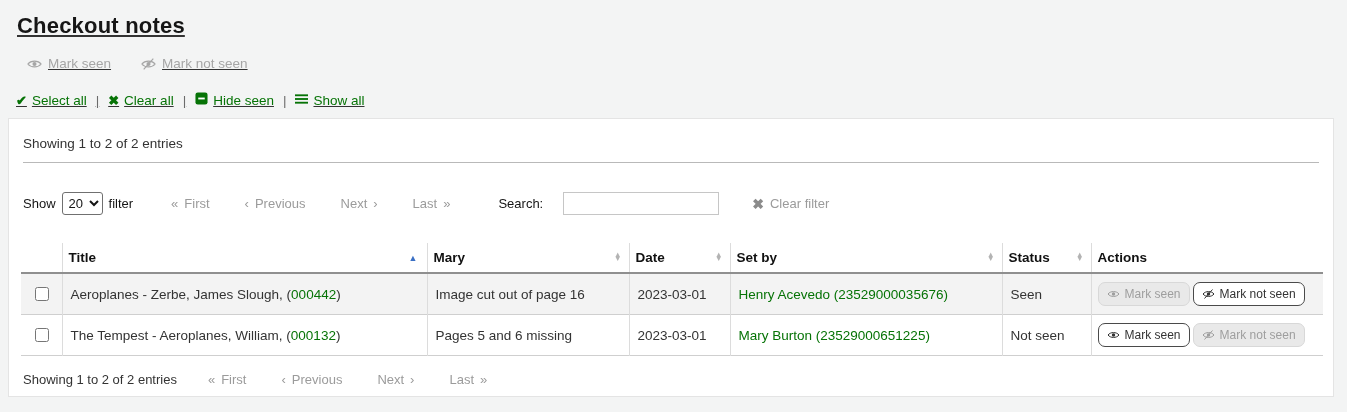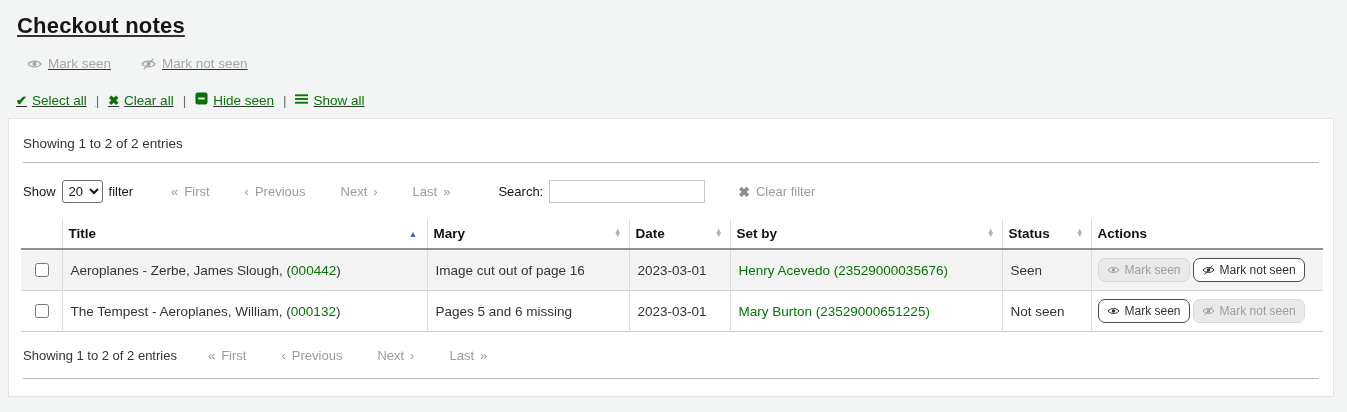--- a/index.html
+++ b/index.html
@@ -41,28 +41,28 @@
     padding:12px 12px 12px 12px; overflow:hidden;
   }
   .showing { font-size:13.5px; color:#333; margin:5px 0 11px 2px; }
   hr.rule { border:0; border-top:1px solid #b9b9b9; margin:0 2px; }
 
   .controls {
     display:flex; align-items:center;
     margin:17px 2px 16px; font-size:13px; color:#141414;
   }
   .controls select {
-    margin:0 6px; font-size:13px; padding:1px 2px; height:23px;
+    margin:12px 6px; font-size:13px; padding:1px 2px; height:23px;
     border:1px solid #707070; border-radius:3px; background:#fff; color:#141414;
     font-family:"Liberation Sans", sans-serif;
   }
   .pager { display:flex; gap:35px; color:#9b9b9b; font-size:13px; }
   .controls .pager { margin-left:38px; }
   .pager .pg { display:inline-flex; gap:6px; align-items:center; cursor:default; white-space:nowrap; }
-  .search-wrap { margin-left:48px; display:flex; align-items:center; gap:6px; color:#141414; }
+  .search-wrap { margin-left:48px; display:flex; align-items:center; gap:20px; color:#141414; }
   .search-input {
     width:156px; height:23px; border:1px solid #c6c6c6; background:#fff;
     font-size:13px; padding:2px 6px; font-family:"Liberation Sans", sans-serif;
   }
   .clear-filter { margin-left:33px; display:inline-flex; align-items:center; gap:6px; color:#9b9b9b; font-size:13px; cursor:default; }
   .clear-x { color:#8b8b8b; font-weight:bold; font-size:14px; line-height:1; }
 
   
   table.notes { width:100%; border-collapse:collapse; table-layout:fixed; }
   th {

